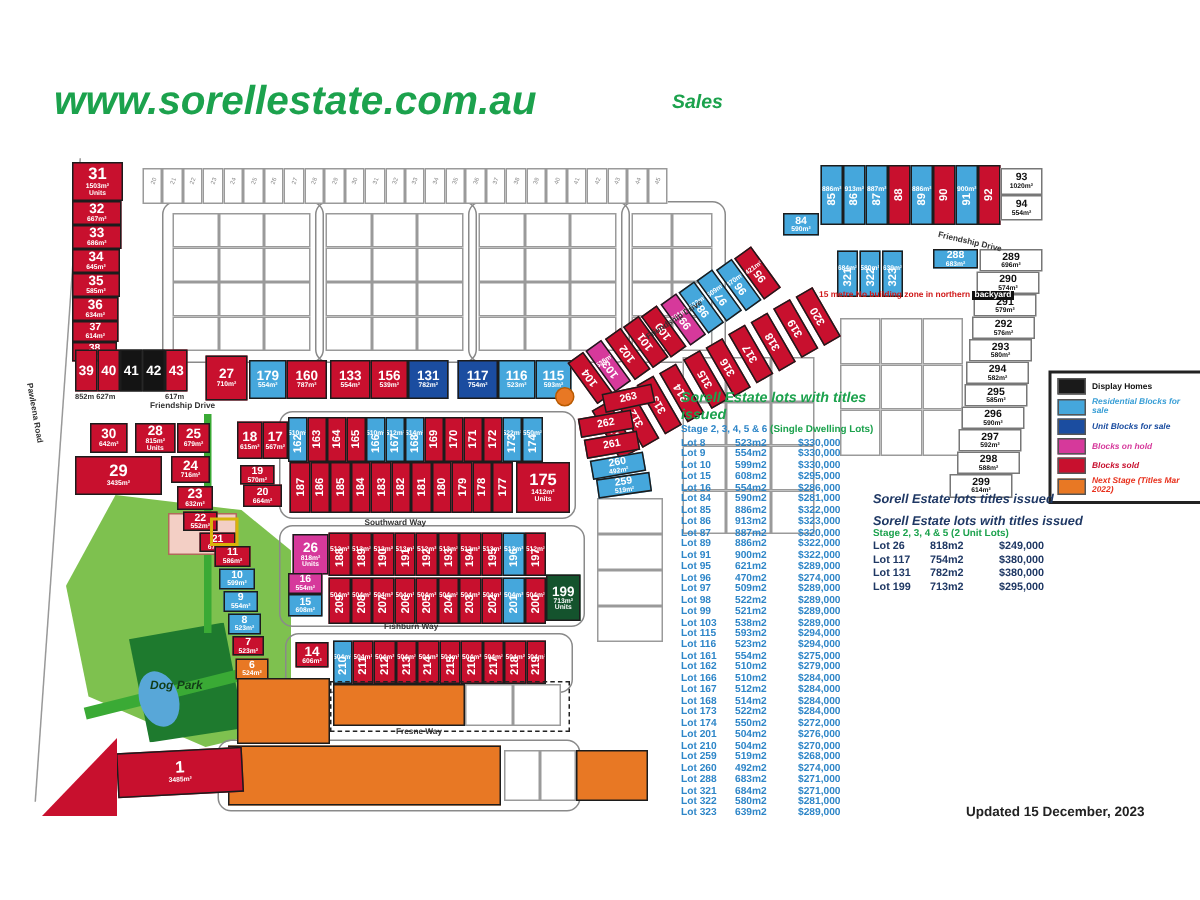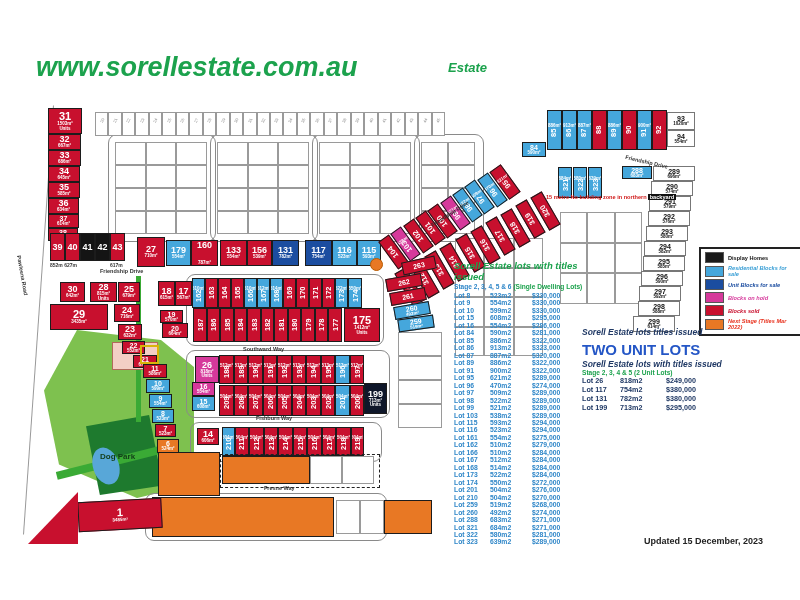--- a/index.html
+++ b/index.html
@@ -62,29 +62,29 @@
   .tu-stage{font-size:6.6px;font-weight:bold;color:#1ca24d;}
   .tu-row{display:grid;grid-template-columns:32px 40px 50px;column-gap:6px;
           font-size:7.2px;font-weight:bold;color:#1f3864;line-height:1.25;}
   .updated{left:644px;top:536px;font-size:9px;font-weight:bold;color:#222;z-index:6;}
   .roadline{position:absolute;border-left:1.2px solid #999;z-index:1;}
 </style>
 </head>
 <body>
 
 <div class="abs website">www.sorellestate.com.au</div>
-<div class="abs sales">Estate</div>
+<div class="abs sales">Sales</div>
 <div class="abs agent">
 </div>
 
 <div id="map" class="abs">
   <div class="roadline" style="left:38px;top:10px;height:430px;transform:rotate(4deg);"></div>
   <div class="park" style="left:44px;top:235px;width:150px;height:168px;"></div>
   <div class="dogpark" style="left:86px;top:320px;width:77px;height:80px;"></div>
-  <div class="dogpark-label" style="left:100px;top:357px;">Dog Park</div>
+  <div class="dogpark-label" style="left:100px;top:357px;font-style:italic;">Dog Park</div>
   <div class="pond" style="left:93px;top:352px;width:26px;height:38px;"></div>
   <div class="playground" style="left:112px;top:247px;width:44px;height:26px;"></div>
   <div class="pg-spiral" style="left:140px;top:250px;width:15px;height:15px;"></div>
   <div class="greenstrip" style="left:136px;top:181px;width:5px;height:146px;"></div>
   <div class="greenstrip" style="left:55px;top:362px;width:122px;height:8px;transform:rotate(-14deg);"></div>
   <div class="roundabout" style="left:370px;top:163px;"></div>
   <div class="dashed" style="left:220px;top:359px;width:158px;height:32px;"></div>
   <div class="banner abs">
     <span>15 metre No building zone in northern</span><span class="chip">backyard</span>
   </div>
@@ -316,21 +316,21 @@
       <span class="num">43</span>
     </div>
     <div class="lot c-s" style="left: 137px; top: 142px; width: 28px; height: 30px; background: rgb(200, 16, 46);">
       <span class="num">27</span>
       <span class="sub">710m²</span>
     </div>
     <div class="lot c-r" style="left: 166px; top: 145px; width: 25px; height: 26px; background: rgb(69, 167, 220);">
       <span class="num">179</span>
       <span class="sub">554m²</span>
     </div>
-    <div class="lot c-s" style="left: 191px; top: 145px; width: 27px; height: 26px; background: rgb(200, 16, 46); justify-content: space-between;">
+    <div class="lot c-s" style="left: 191px; top: 145px; width: 27px; height: 26px; background: rgb(200, 16, 46);">
       <span class="num">160</span>
       <span class="sub">787m²</span>
     </div>
     <div class="lot c-s" style="left: 220px; top: 145px; width: 27px; height: 26px; background: rgb(200, 16, 46);">
       <span class="num">133</span>
       <span class="sub">554m²</span>
     </div>
     <div class="lot c-s" style="left: 247px; top: 145px; width: 25px; height: 26px; background: rgb(200, 16, 46);">
       <span class="num">156</span>
       <span class="sub">539m²</span>
@@ -593,21 +593,21 @@
       <span class="num">202</span>
     </div>
     <div class="lot c-r v" style="left: 335px; top: 290px; width: 15px; height: 31px; background: rgb(69, 167, 220);">
       <span class="sub">504m²</span>
       <span class="num">201</span>
     </div>
     <div class="lot c-s v" style="left: 350px; top: 290px; width: 14px; height: 31px; background: rgb(200, 16, 46);">
       <span class="sub">504m²</span>
       <span class="num">200</span>
     </div>
-    <div class="lot c-u" style="left: 364px; top: 288px; width: 23px; height: 31px; background: #0f172a;">
+    <div class="lot c-u" style="left: 364px; top: 288px; width: 23px; height: 31px; background: #14532d;">
       <span class="num">199</span>
       <span class="sub">713m²</span>
       <span class="sub">Units</span>
     </div>
     <div class="lot c-s" style="left: 197px; top: 333px; width: 22px; height: 17px; background: rgb(200, 16, 46);">
       <span class="num">14</span>
       <span class="sub">606m²</span>
     </div>
     <div class="lot c-r v" style="left: 222px; top: 332px; width: 13px; height: 29px; background: rgb(69, 167, 220);">
       <span class="sub">504m²</span>
@@ -1056,21 +1056,20 @@
         <span>Lot 323</span>
         <span>639m2</span>
         <span>$289,000</span>
       </div>
     </div>
 </div>
 
 <div class="abs titles-note">Sorell Estate lots titles issued</div>
 
 <div class="abs twounit">
-  <div class="tu-title">TWO UNIT LOTS</div>
   <div class="tu-sub">Sorell Estate lots with titles issued</div>
   <div class="tu-stage">
     <span>Stage 2, 3, 4 &amp; 5</span> <span>(2 Unit Lots)</span>
   </div>
   <div id="tu-rows">
       <div class="tu-row">
         <span>Lot 26</span>
         <span>818m2</span>
         <span>$249,000</span>
       </div>

